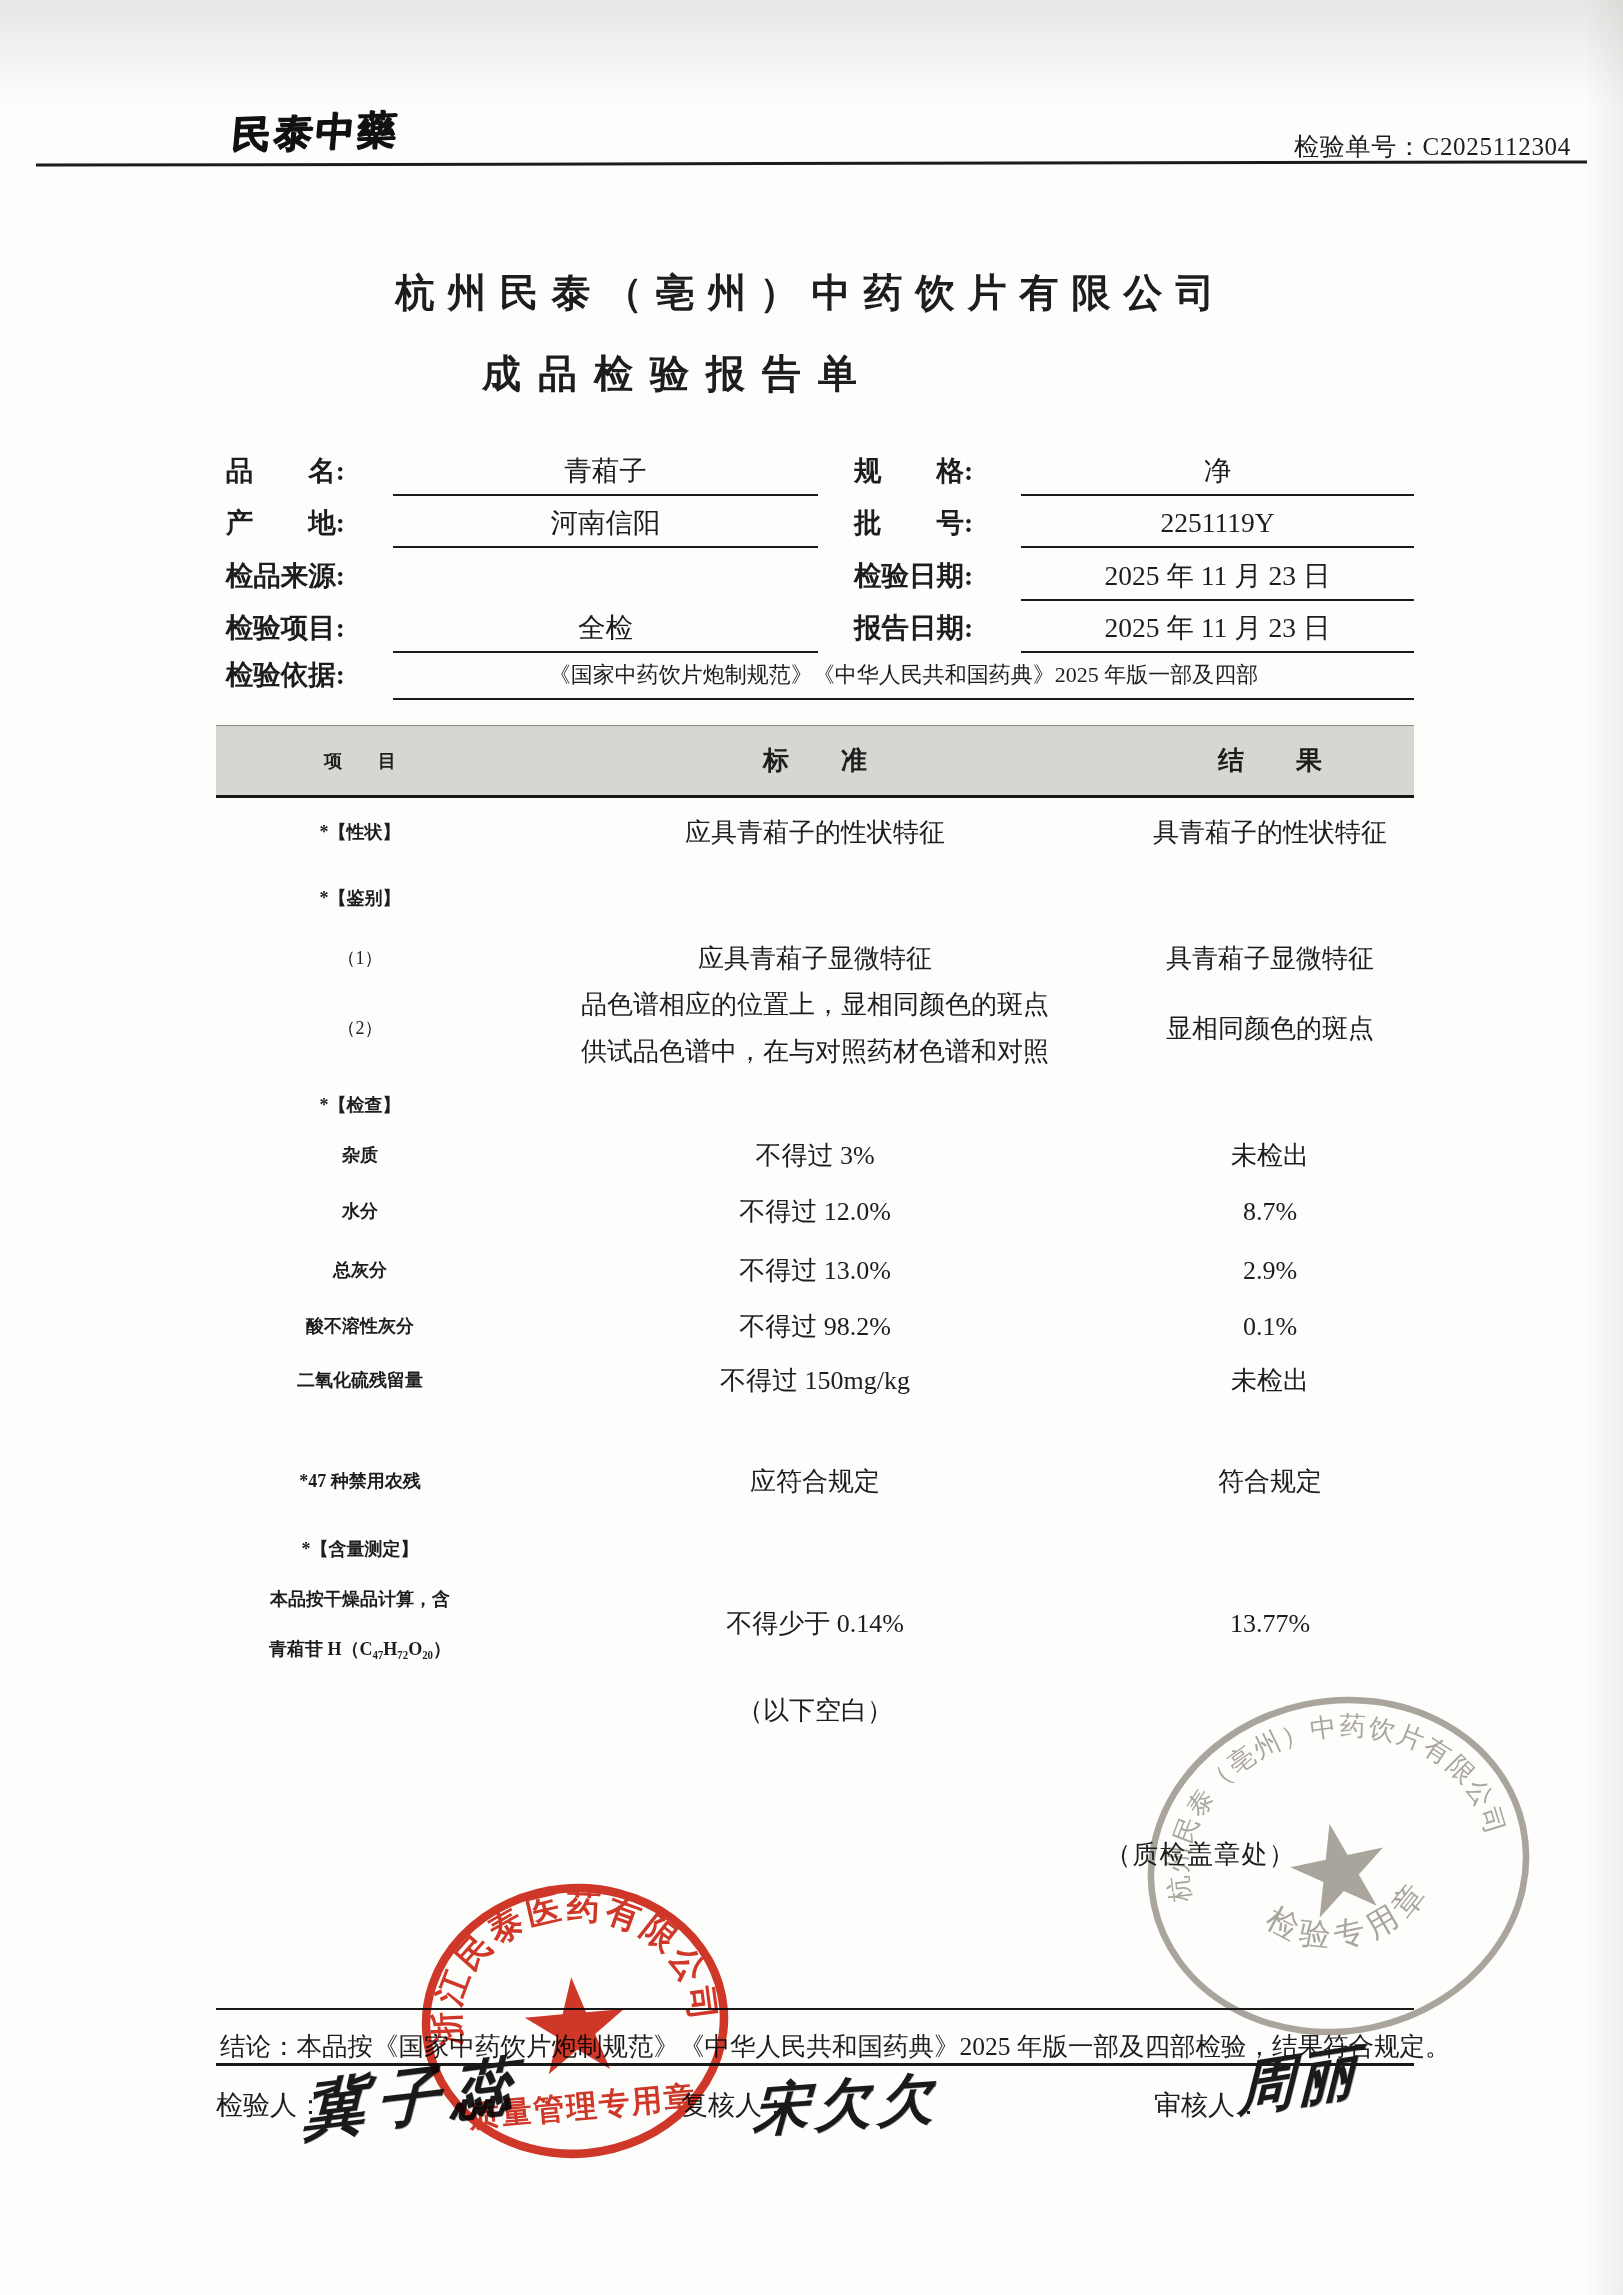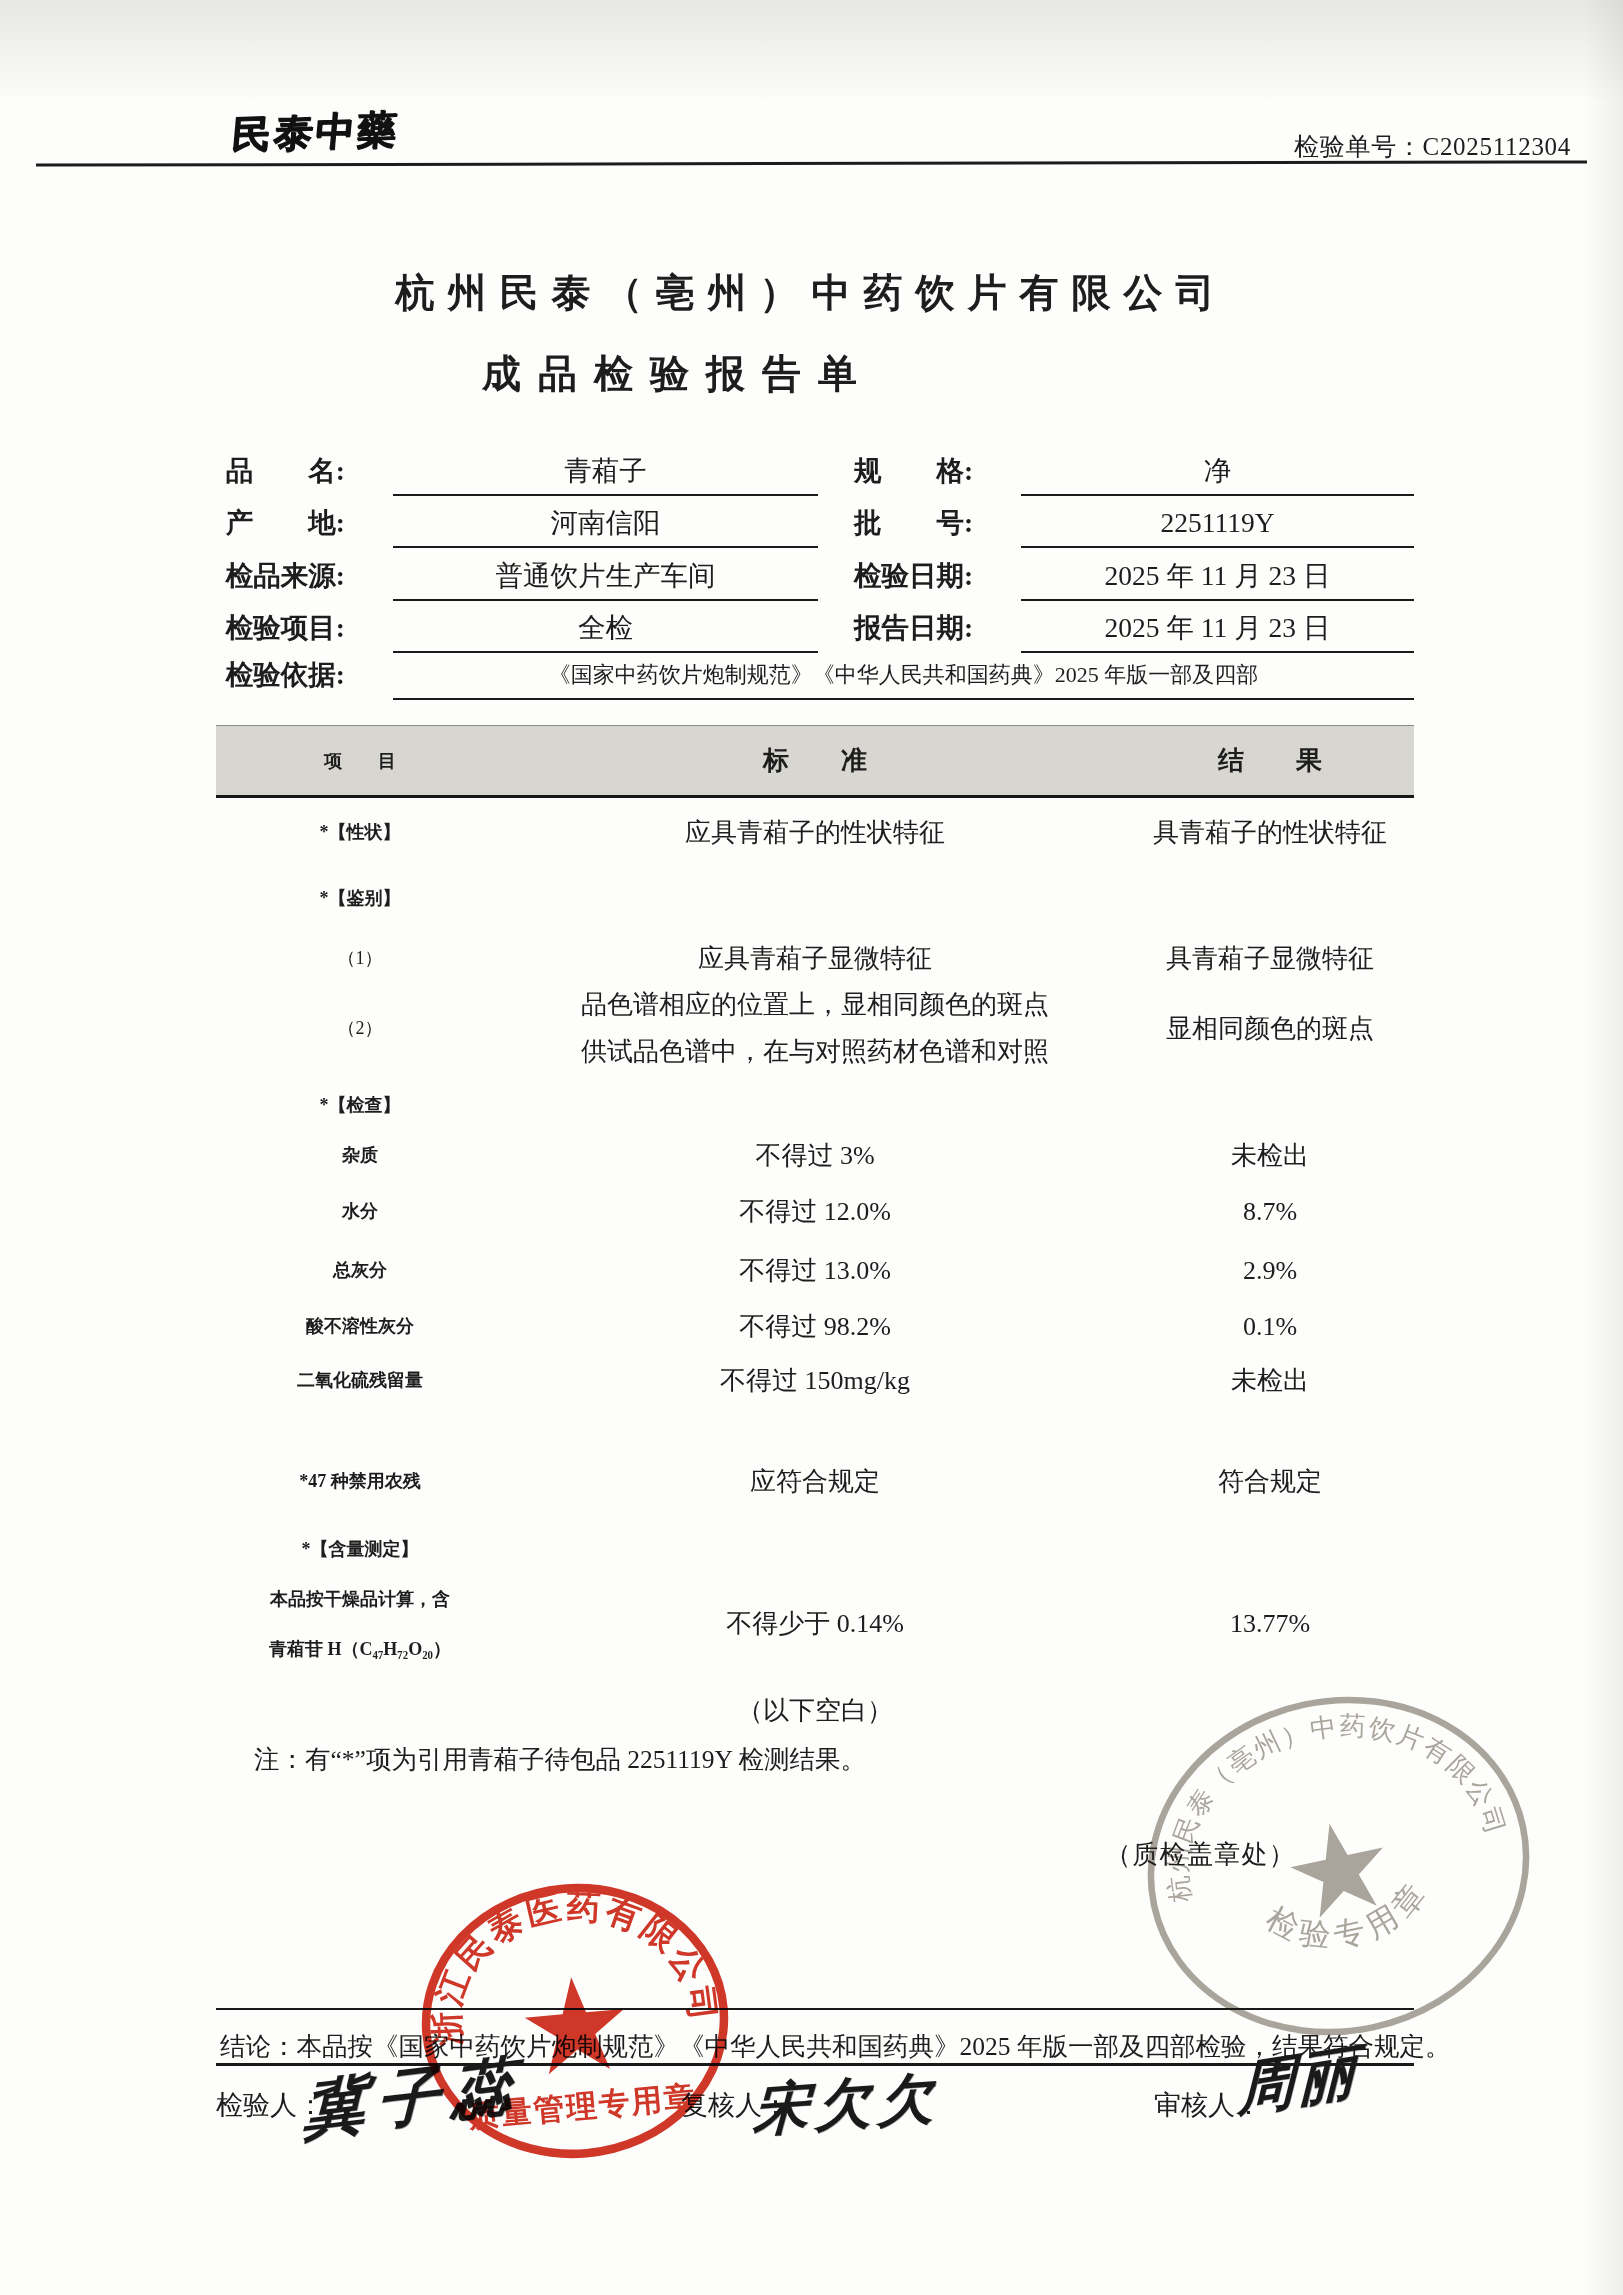--- a/index.html
+++ b/index.html
@@ -80,21 +80,20 @@
     <div class="ivalue r">净</div>
   </div>
   <div class="info-row" style="top:499px">
     <div class="ilabel l">产　　地:</div>
     <div class="ivalue l">河南信阳</div>
     <div class="ilabel r">批　　号:</div>
     <div class="ivalue r">2251119Y</div>
   </div>
   <div class="info-row" style="top:552px">
     <div class="ilabel l">检品来源:</div>
-    <div class="ivalue l">普通饮片生产车间</div>
     <div class="ilabel r">检验日期:</div>
     <div class="ivalue r">2025 年 11 月 23 日</div>
   </div>
   <div class="info-row" style="top:604px">
     <div class="ilabel l">检验项目:</div>
     <div class="ivalue l">全检</div>
     <div class="ilabel r">报告日期:</div>
     <div class="ivalue r">2025 年 11 月 23 日</div>
   </div>
   <div class="info-row" style="top:651px">
@@ -178,21 +177,20 @@
     </div>
     <div class="tc2">不得少于 0.14%</div>
     <div class="tc3">13.77%</div>
   </div>
   <div class="trow" style="top:1687px;height:46px">
     <div class="tc1"></div>
     <div class="tc2">（以下空白）</div>
     <div class="tc3"></div>
   </div>
 
-  <div class="note-line">注：有“*”项为引用青葙子待包品 2251119Y 检测结果。</div>
   <div class="seal-hint">（质检盖章处）</div>
 
   <svg class="stamp gray" viewBox="0 0 640 580">
     <defs>
       <path id="gArcTop" d="M 96,341 A 232,198 0 1 1 544,341" fill="none"></path>
       <path id="gArcBottom" d="M 179,331 A 150,120 0 0 0 461,331" fill="none"></path>
     </defs>
     <g transform="rotate(-12 320 290)" fill="#8a8478">
       <ellipse cx="320" cy="290" rx="288" ry="252" fill="none" stroke="#8a8478" stroke-width="10"></ellipse>
       <text font-size="40" letter-spacing="3">

